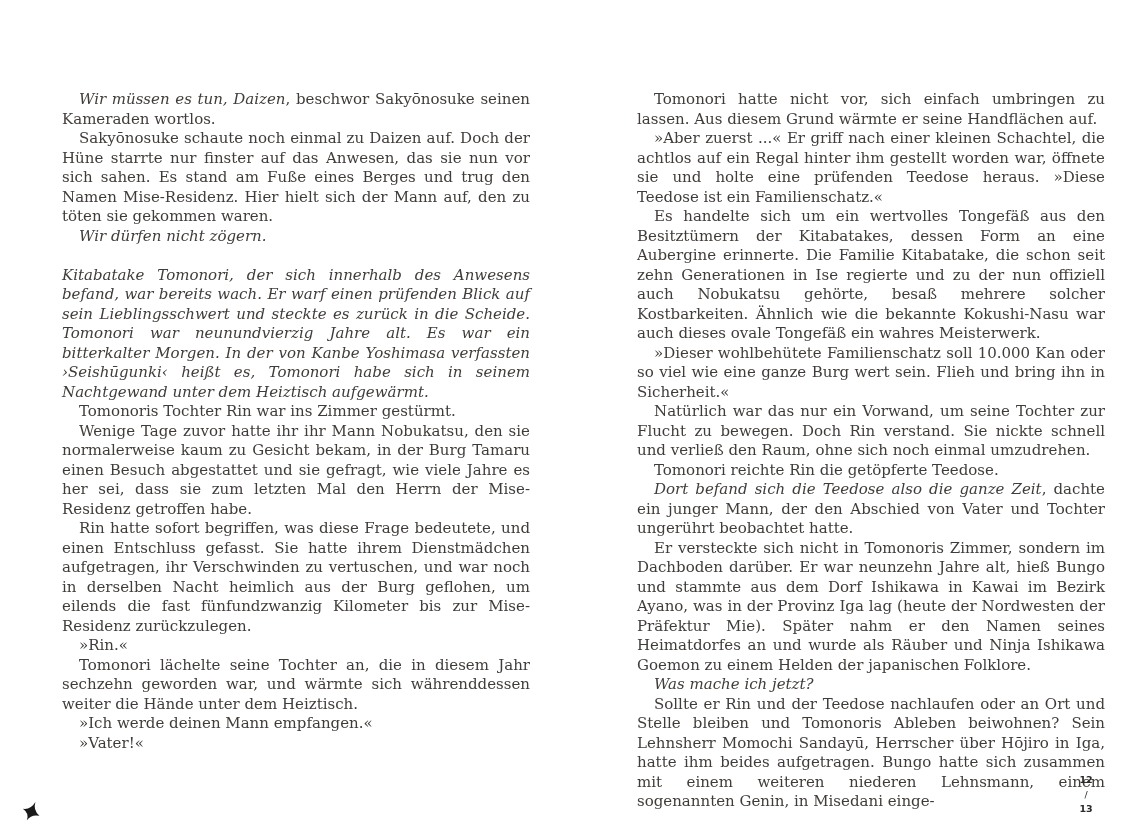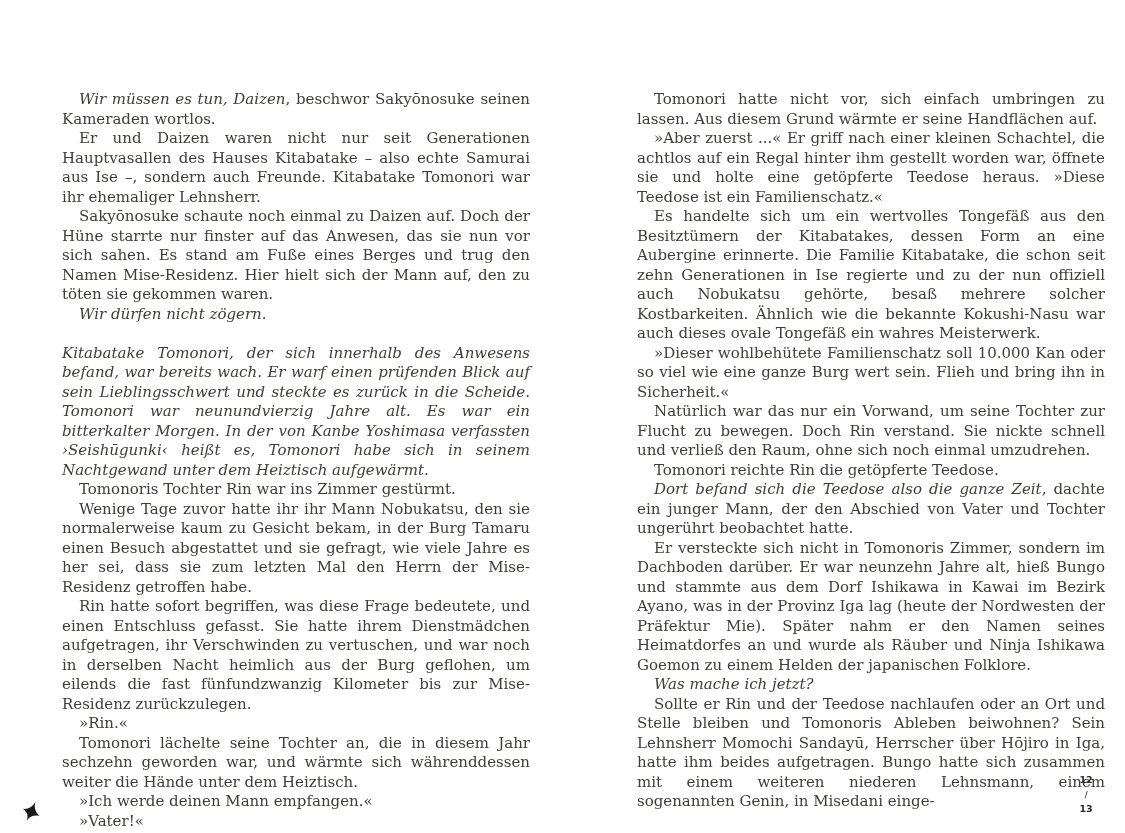--- a/index.html
+++ b/index.html
@@ -58,35 +58,34 @@
   }
   .page-numbers span { display: block; }
   .page-numbers .sep { font-weight: normal; }
 </style>
 </head>
 <body>
 
 <div class="spread">
   <div class="page-column">
       <p class="para indent"><span class="italic">Wir müssen es tun, Daizen</span><span>, beschwor Sakyōnosuke seinen Kameraden wortlos.</span></p>
-      <p class="para indent"><span>Er und Daizen waren nicht nur seit Generationen Hauptvasallen des Hauses Kitabatake – also echte Samurai aus Ise –, sondern auch Freunde. Kitabatake Tomonori war ihr ehemaliger Lehnsherr.</span></p>
       <p class="para indent"><span>Sakyōnosuke schaute noch einmal zu Daizen auf. Doch der Hüne starrte nur finster auf das Anwesen, das sie nun vor sich sahen. Es stand am Fuße eines Berges und trug den Namen Mise-Residenz. Hier hielt sich der Mann auf, den zu töten sie gekommen waren.</span></p>
       <p class="para indent"><span class="italic">Wir dürfen nicht zögern.</span></p>
       <p class="para space-before"><span>Kitabatake Tomonori, der sich innerhalb des Anwesens befand, war bereits wach. Er warf einen prüfenden Blick auf sein Lieblingsschwert und steckte es zurück in die Scheide. Tomonori war neunundvierzig Jahre alt. Es war ein bitterkalter Morgen. In der von Kanbe Yoshimasa verfassten ›Seishūgunki‹ heißt es, Tomonori habe sich in seinem Nachtgewand unter dem Heiztisch aufgewärmt.</span></p>
       <p class="para indent"><span>Tomonoris Tochter Rin war ins Zimmer gestürmt.</span></p>
       <p class="para indent"><span>Wenige Tage zuvor hatte ihr ihr Mann Nobukatsu, den sie normalerweise kaum zu Gesicht bekam, in der Burg Tamaru einen Besuch abgestattet und sie gefragt, wie viele Jahre es her sei, dass sie zum letzten Mal den Herrn der Mise-Residenz getroffen habe.</span></p>
       <p class="para indent"><span>Rin hatte sofort begriffen, was diese Frage bedeutete, und einen Entschluss gefasst. Sie hatte ihrem Dienstmädchen aufgetragen, ihr Verschwinden zu vertuschen, und war noch in derselben Nacht heimlich aus der Burg geflohen, um eilends die fast fünfundzwanzig Kilometer bis zur Mise-Residenz zurückzulegen.</span></p>
       <p class="para indent"><span>»Rin.«</span></p>
       <p class="para indent"><span>Tomonori lächelte seine Tochter an, die in diesem Jahr sechzehn geworden war, und wärmte sich währenddessen weiter die Hände unter dem Heiztisch.</span></p>
       <p class="para indent"><span>»Ich werde deinen Mann empfangen.«</span></p>
       <p class="para indent"><span>»Vater!«</span></p>
     </div>
   <div class="page-column">
       <p class="para indent"><span>Tomonori hatte nicht vor, sich einfach umbringen zu lassen. Aus diesem Grund wärmte er seine Handflächen auf.</span></p>
-      <p class="para indent"><span>»Aber zuerst ...« Er griff nach einer kleinen Schachtel, die achtlos auf ein Regal hinter ihm gestellt worden war, öffnete sie und holte eine getöpferte Teedose heraus. »Diese Teedose ist ein Familienschatz.«</span></p>
+      <p class="para indent"><span>»Aber zuerst ...« Er griff nach einer kleinen Schachtel, die achtlos auf ein Regal hinter ihm gestellt worden war, öffnete sie und holte eine prüfenden Teedose heraus. »Diese Teedose ist ein Familienschatz.«</span></p>
       <p class="para indent"><span>Es handelte sich um ein wertvolles Tongefäß aus den Besitztümern der Kitabatakes, dessen Form an eine Aubergine erinnerte. Die Familie Kitabatake, die schon seit zehn Generationen in Ise regierte und zu der nun offiziell auch Nobukatsu gehörte, besaß mehrere solcher Kostbarkeiten. Ähnlich wie die bekannte Kokushi-Nasu war auch dieses ovale Tongefäß ein wahres Meisterwerk.</span></p>
       <p class="para indent"><span>»Dieser wohlbehütete Familienschatz soll 10.000 Kan oder so viel wie eine ganze Burg wert sein. Flieh und bring ihn in Sicherheit.«</span></p>
       <p class="para indent"><span>Natürlich war das nur ein Vorwand, um seine Tochter zur Flucht zu bewegen. Doch Rin verstand. Sie nickte schnell und verließ den Raum, ohne sich noch einmal umzudrehen.</span></p>
       <p class="para indent"><span>Tomonori reichte Rin die getöpferte Teedose.</span></p>
       <p class="para indent"><span class="italic">Dort befand sich die Teedose also die ganze Zeit</span><span>, dachte ein junger Mann, der den Abschied von Vater und Tochter ungerührt beobachtet hatte.</span></p>
       <p class="para indent"><span>Er versteckte sich nicht in Tomonoris Zimmer, sondern im Dachboden darüber. Er war neunzehn Jahre alt, hieß Bungo und stammte aus dem Dorf Ishikawa in Kawai im Bezirk Ayano, was in der Provinz Iga lag (heute der Nordwesten der Präfektur Mie). Später nahm er den Namen seines Heimatdorfes an und wurde als Räuber und Ninja Ishikawa Goemon zu einem Helden der japanischen Folklore.</span></p>
       <p class="para indent"><span class="italic">Was mache ich jetzt?</span></p>
       <p class="para indent"><span>Sollte er Rin und der Teedose nachlaufen oder an Ort und Stelle bleiben und Tomonoris Ableben beiwohnen? Sein Lehnsherr Momochi Sandayū, Herrscher über Hōjiro in Iga, hatte ihm beides aufgetragen. Bungo hatte sich zusammen mit einem weiteren niederen Lehnsmann, einem sogenannten Genin, in Misedani einge-</span></p>
     </div>
 </div>

